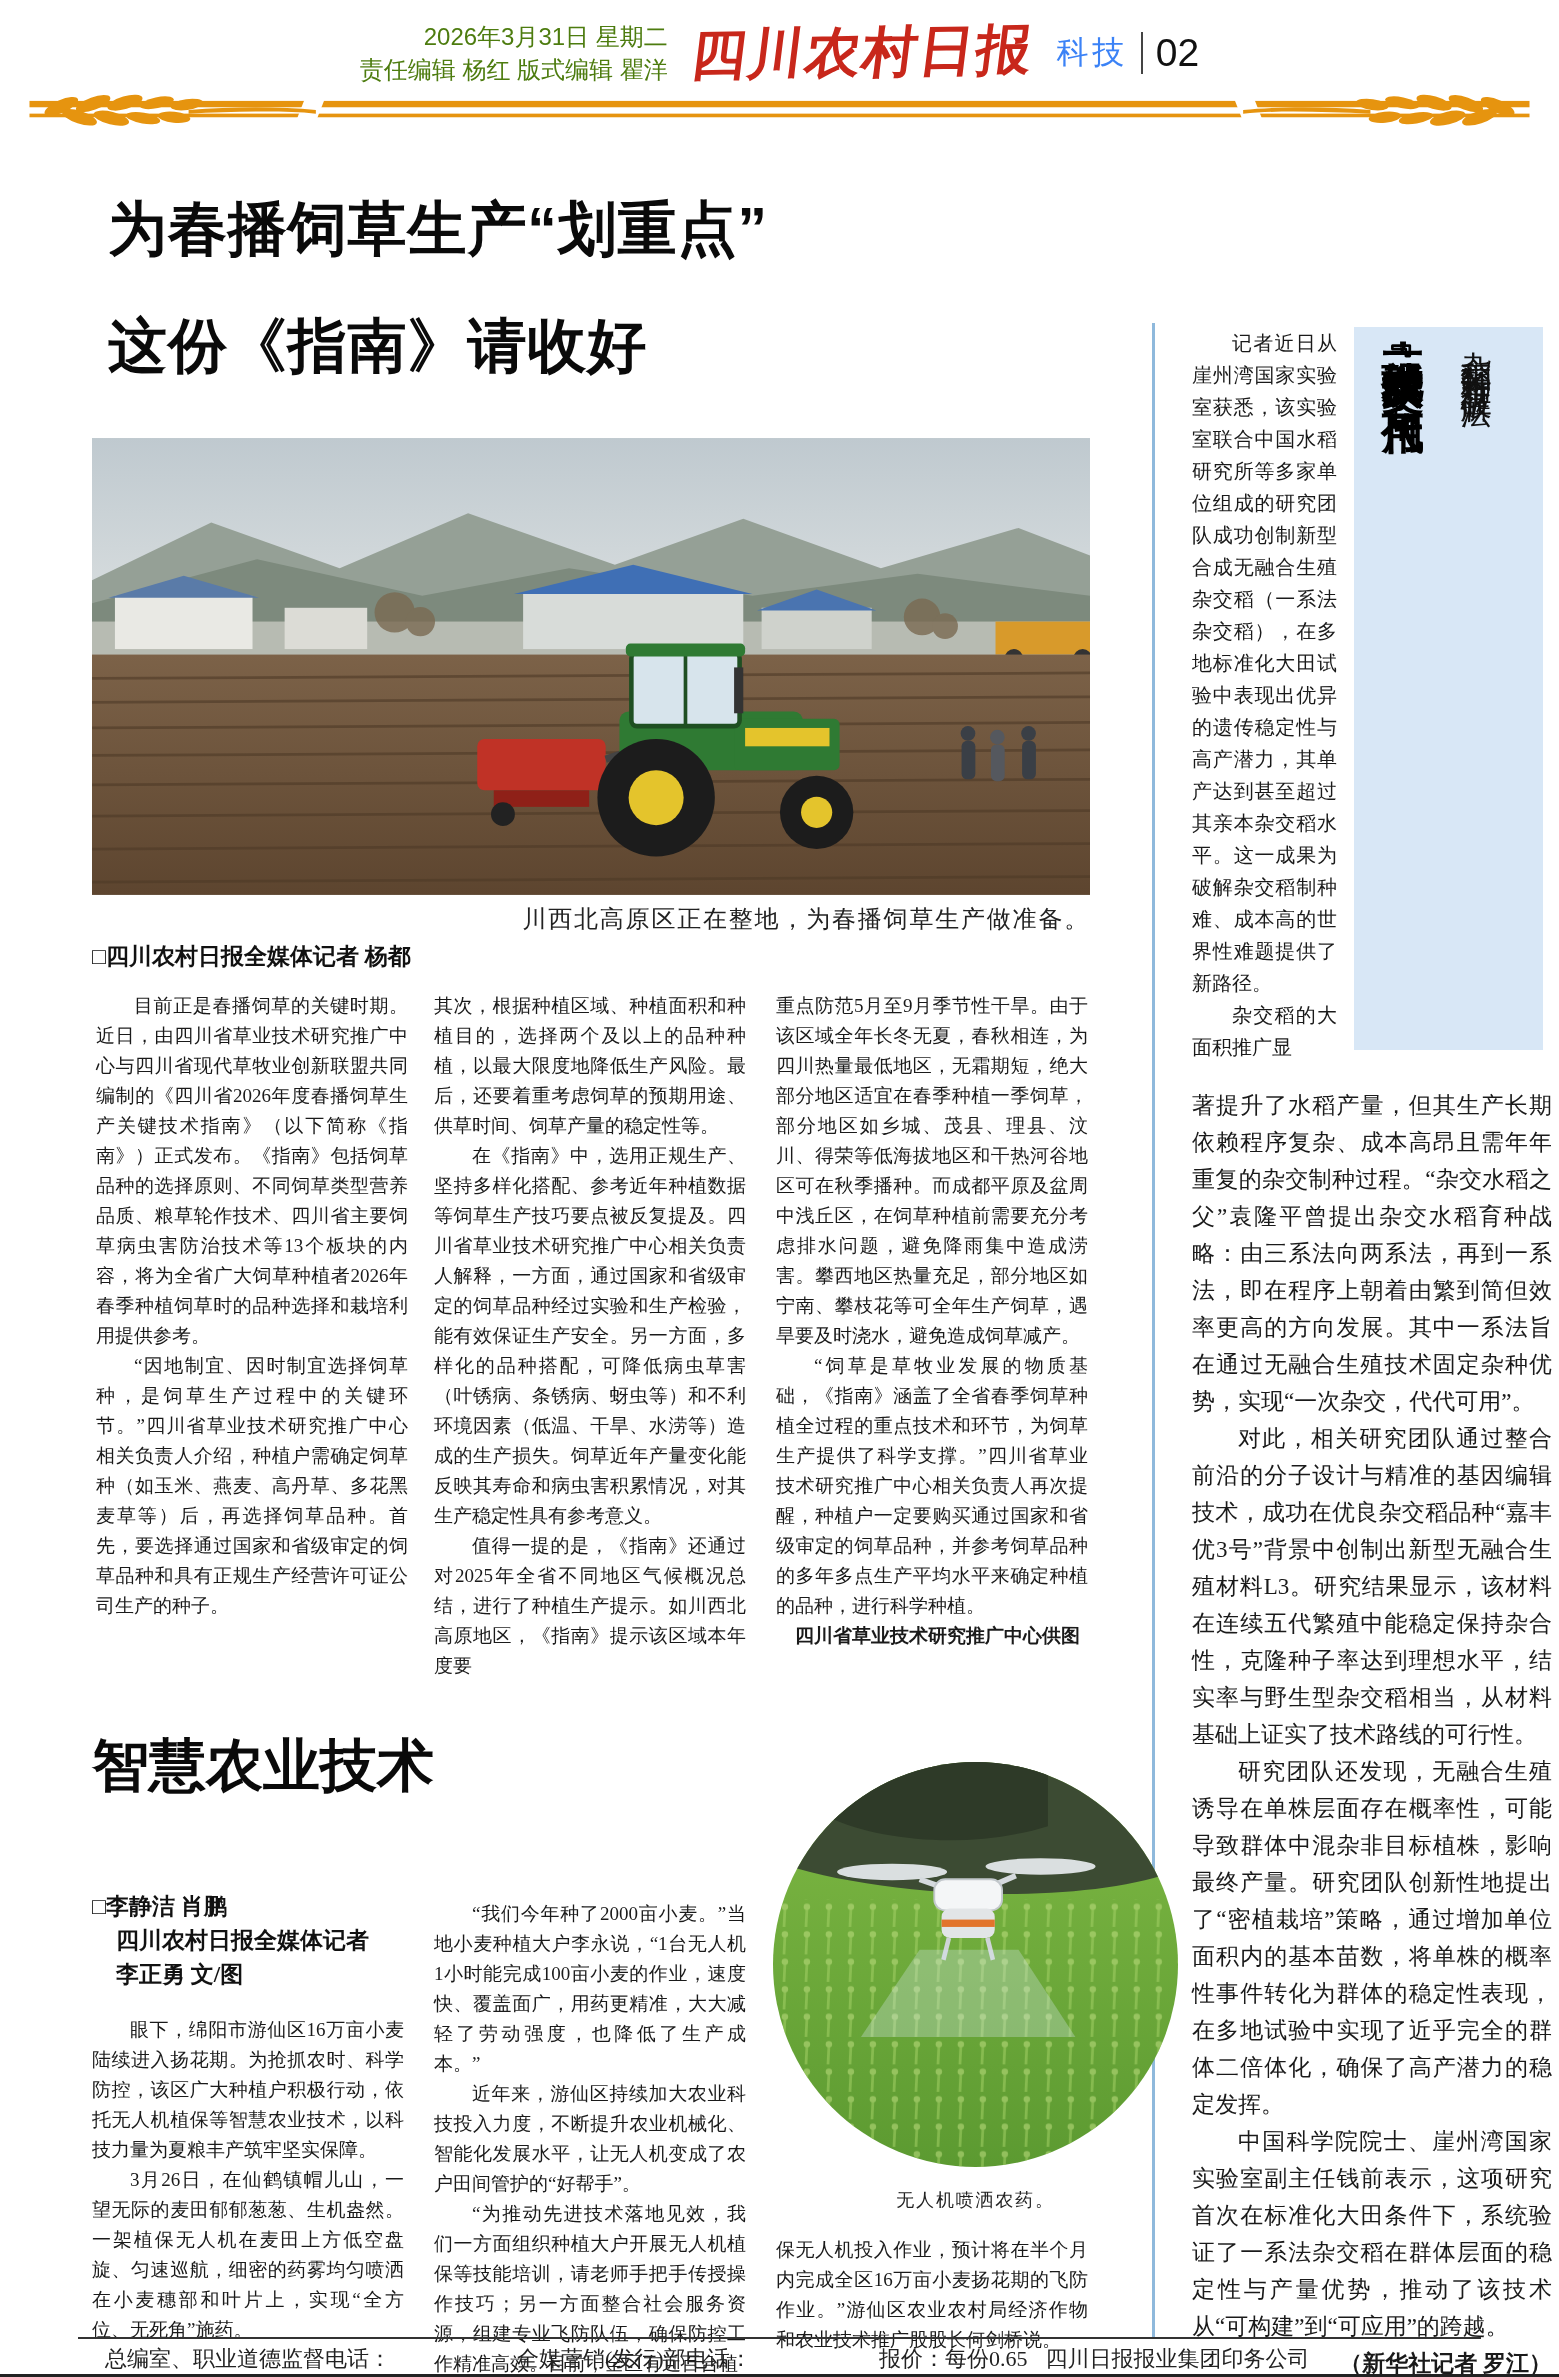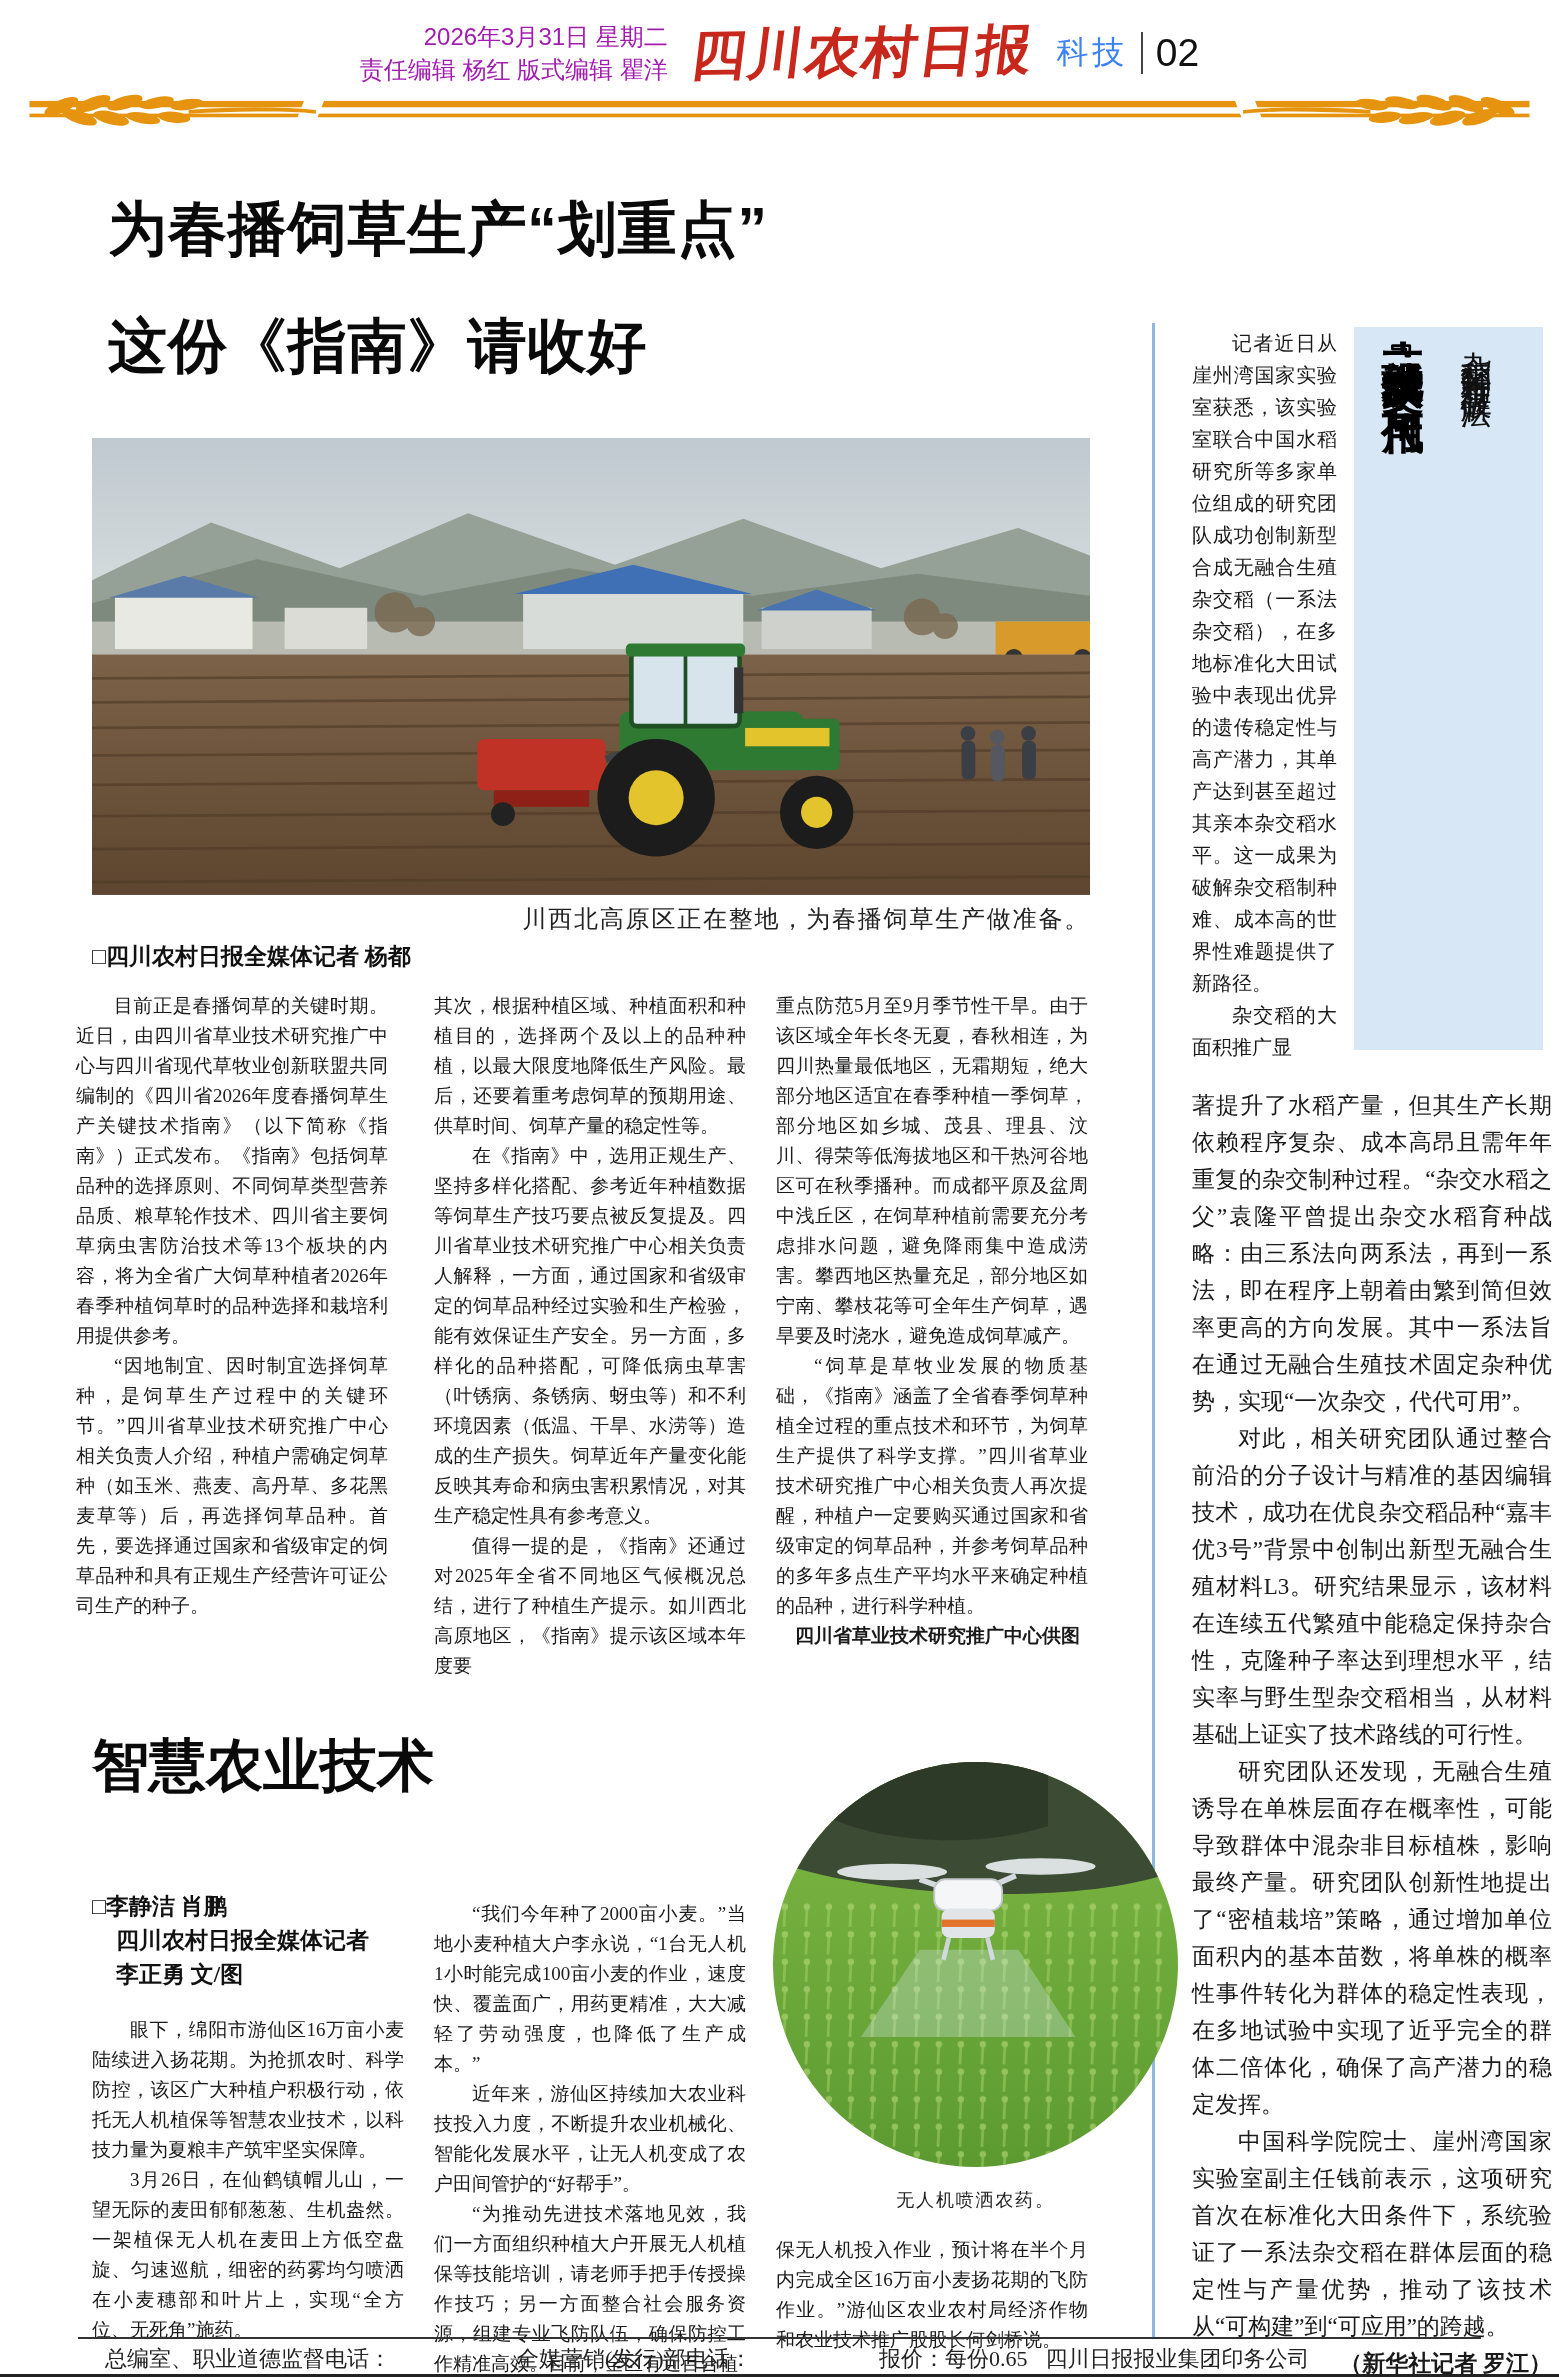--- a/index.html
+++ b/index.html
@@ -2,21 +2,21 @@
 <html style="font-size:14.7px"><head>
 <meta charset="utf-8">
 <style>
   html,body{margin:0;padding:0;background:#fff;}
   #page{position:relative;width:1559px;height:2377px;background:#fff;overflow:hidden;
         font-family:"Liberation Serif","DejaVu Serif",serif;color:#1a1a1a;}
   
   .hdr{position:absolute;top:16.5px;left:0;width:1559px;height:72px;display:flex;
        justify-content:center;align-items:center;gap:24px;}
   .hdr-dates{text-align:right;font-family:"Liberation Sans","DejaVu Sans",sans-serif;
-             font-size:24px;line-height:33px;color:#a21caf;}
+             font-size:24px;line-height:33px;color:#4d7c0f;}
   .masthead{font-family:"Liberation Sans","DejaVu Sans",sans-serif;font-size:55px;font-weight:900;
             color:#C8271B;transform:skewX(-8deg) rotate(-1deg);letter-spacing:1.8px;white-space:nowrap;}
   .sect{display:flex;align-items:center;gap:13px;font-family:"Liberation Sans","DejaVu Sans",sans-serif;}
   .sect .s-label{font-size:32px;color:#3b82f6;letter-spacing:3.7px;}
   .sect .s-bar{width:1.8px;height:42px;background:#444;}
   .sect .s-page{font-size:39px;color:#111;}
   
   .ornament{position:absolute;top:90px;left:0;width:1559px;height:40px;}
   
   .lead-headline{position:absolute;left:108px;top:171px;width:1009px;
@@ -24,21 +24,21 @@
       font-size:59px;line-height:117px;color:#0a0a0a;letter-spacing:0.9px;white-space:nowrap;}
   .photo-main{position:absolute;left:92px;top:438px;width:998px;height:457px;overflow:hidden;background:#cfd4d6;}
   .photo-caption{position:absolute;left:92px;top:903px;width:998px;text-align:right;
       font-size:24px;color:#222;letter-spacing:1.8px;}
   .lead-byline{position:absolute;left:92px;top:941px;width:459px;font-size:23px;font-weight:bold;color:#111;}
   .col{position:absolute;width:312px;font-size:19px;line-height:30px;text-align:justify;
        text-justify:inter-character;color:#1a1a1a;}
   .col p{margin:0;text-indent:2em;}
   .col p.noind{text-indent:0;}
   .credit{font-family:"Liberation Sans","DejaVu Sans",sans-serif;font-weight:bold;text-indent:1em !important;}
-  #lead-c1{left:76px;top:991px;}
+  #lead-c1{left:96px;top:991px;}
   #lead-c2{left:434px;top:991px;}
   #lead-c3{left:776px;top:991px;}
   
   .sb-divider{position:absolute;left:1152px;top:323px;width:2.8px;height:2014px;background:#8FB9DC;}
   #sidebar{position:absolute;left:1192px;top:327px;width:360px;}
   .sb-top{display:flex;gap:16.5px;}
   .sb-narrow{width:145px;font-size:20px;line-height:32px;text-align:justify;text-justify:inter-character;}
   .sb-narrow p{margin:0;text-indent:2em;}
   .apo-block{width:189px;height:723px;background:#D8E7F6;flex-shrink:0;
       writing-mode:vertical-rl;text-orientation:mixed;padding:0;box-sizing:border-box;

